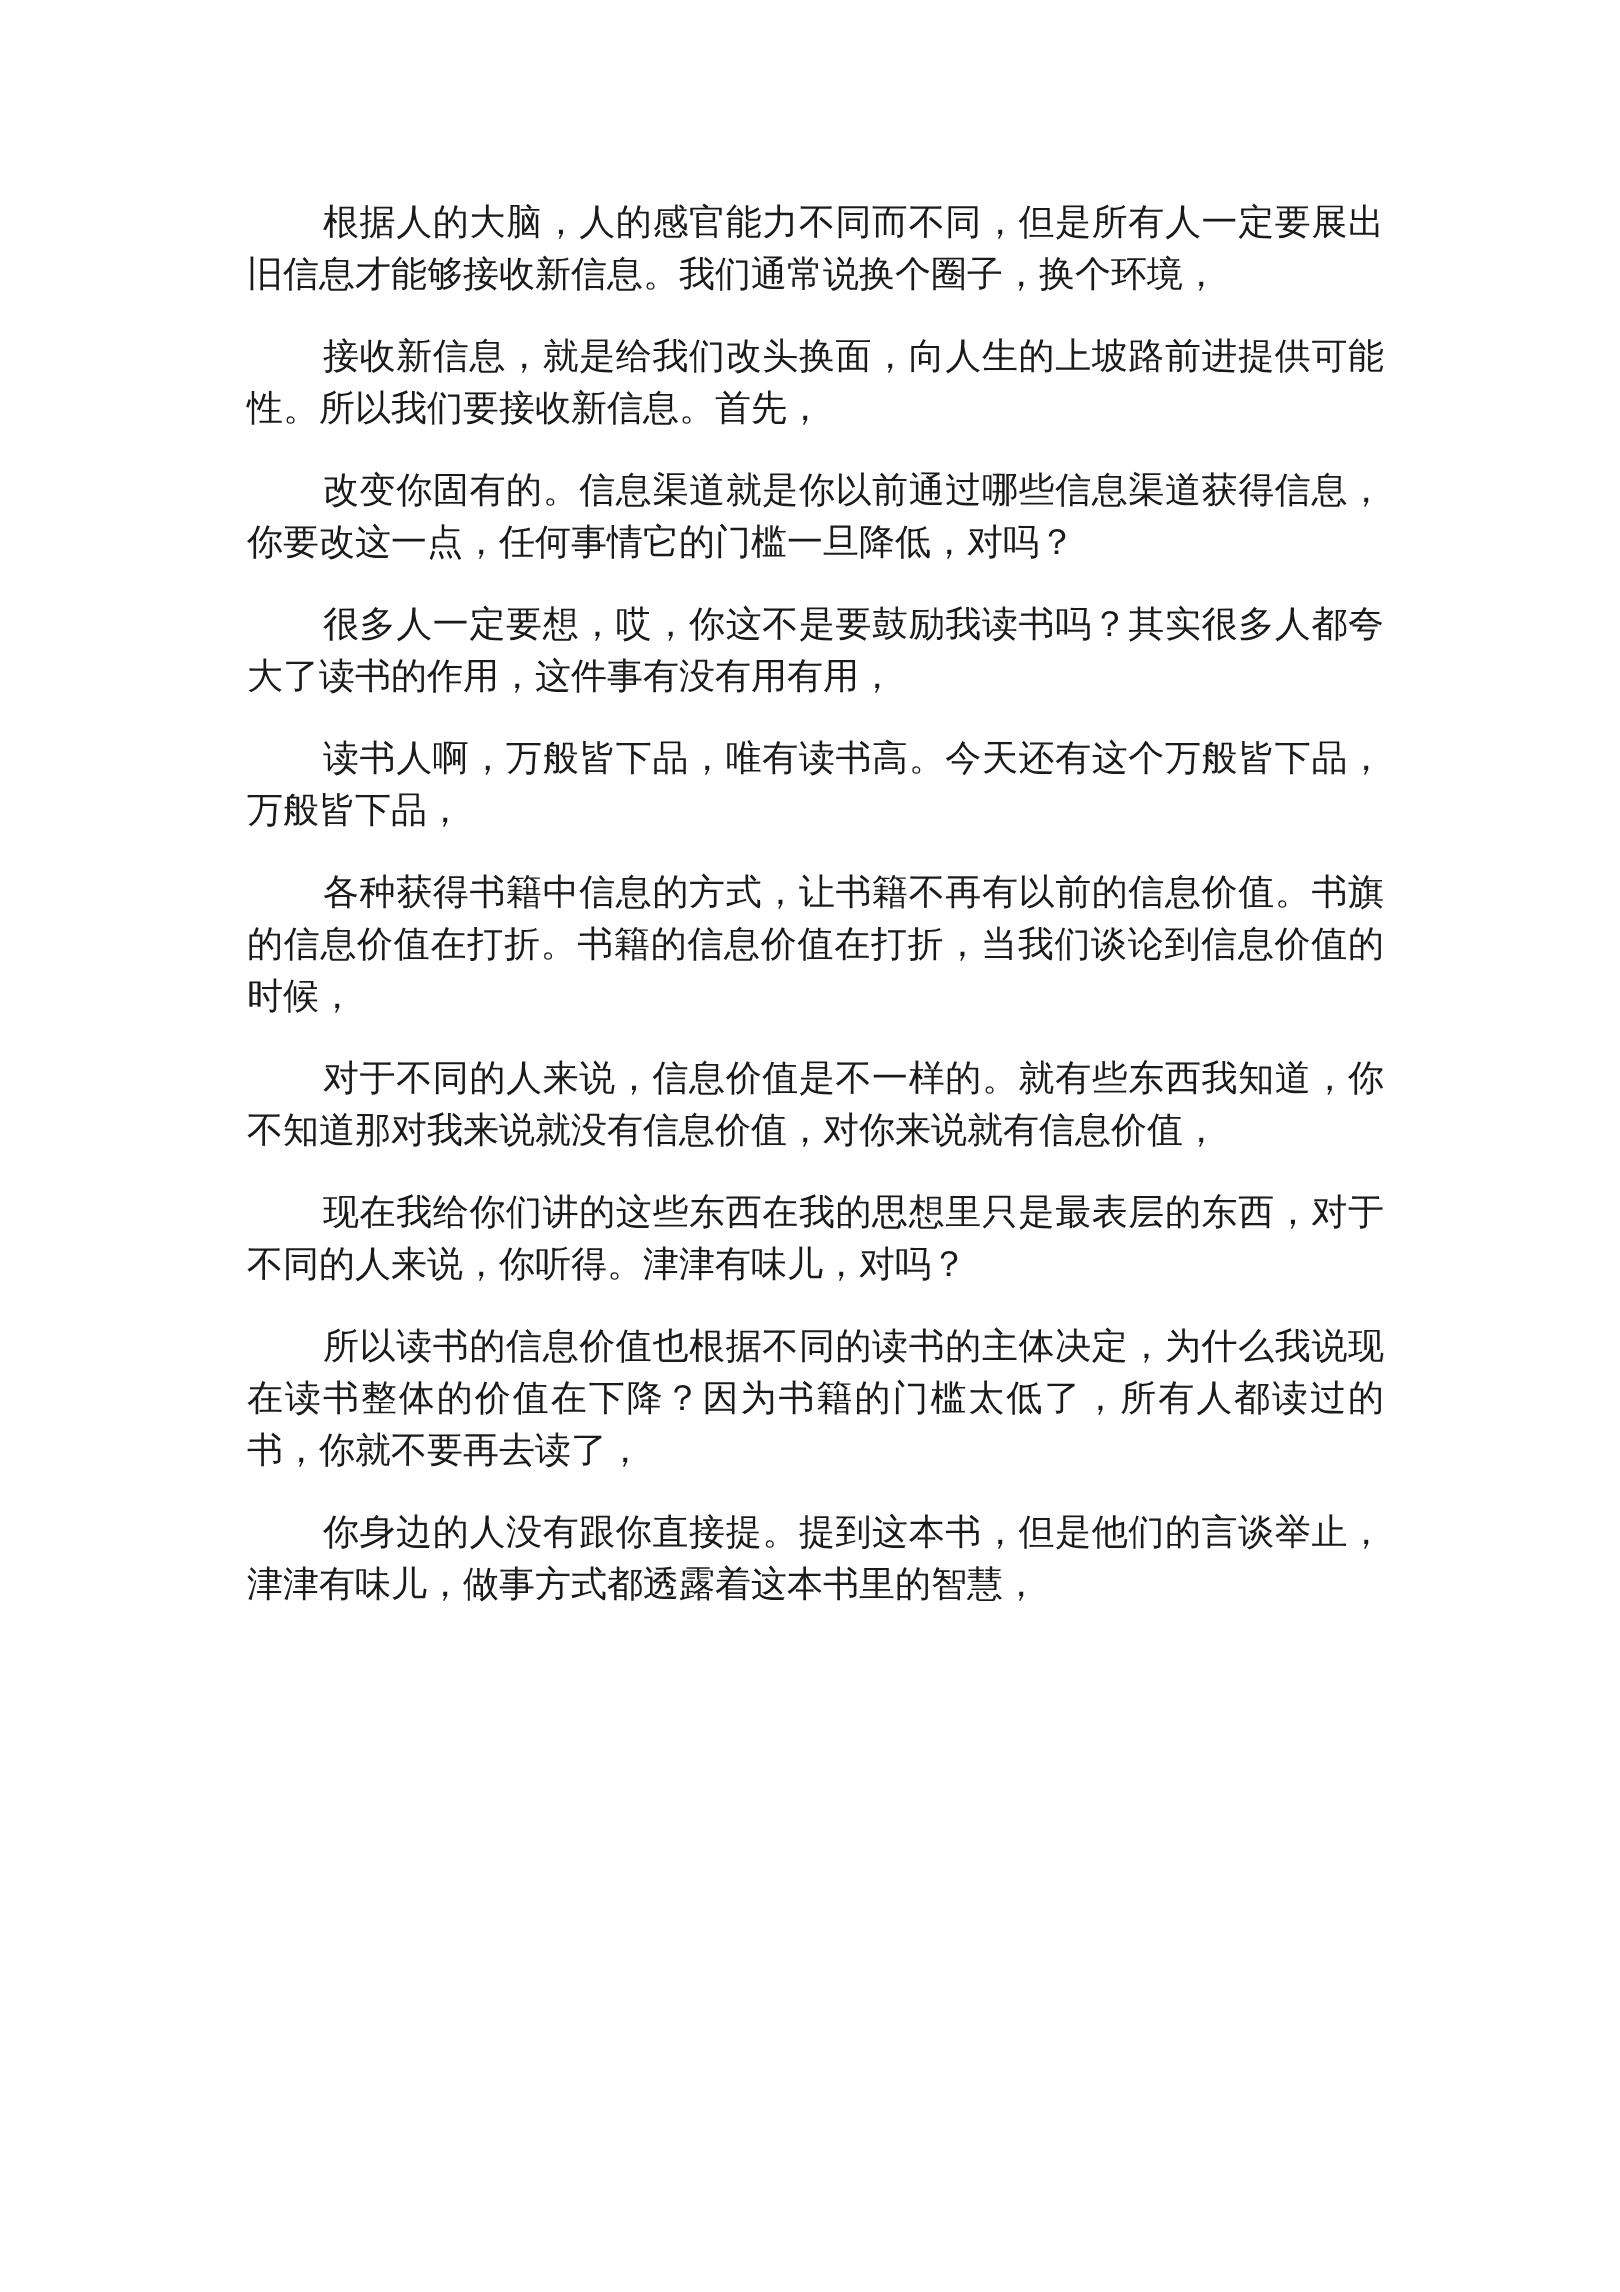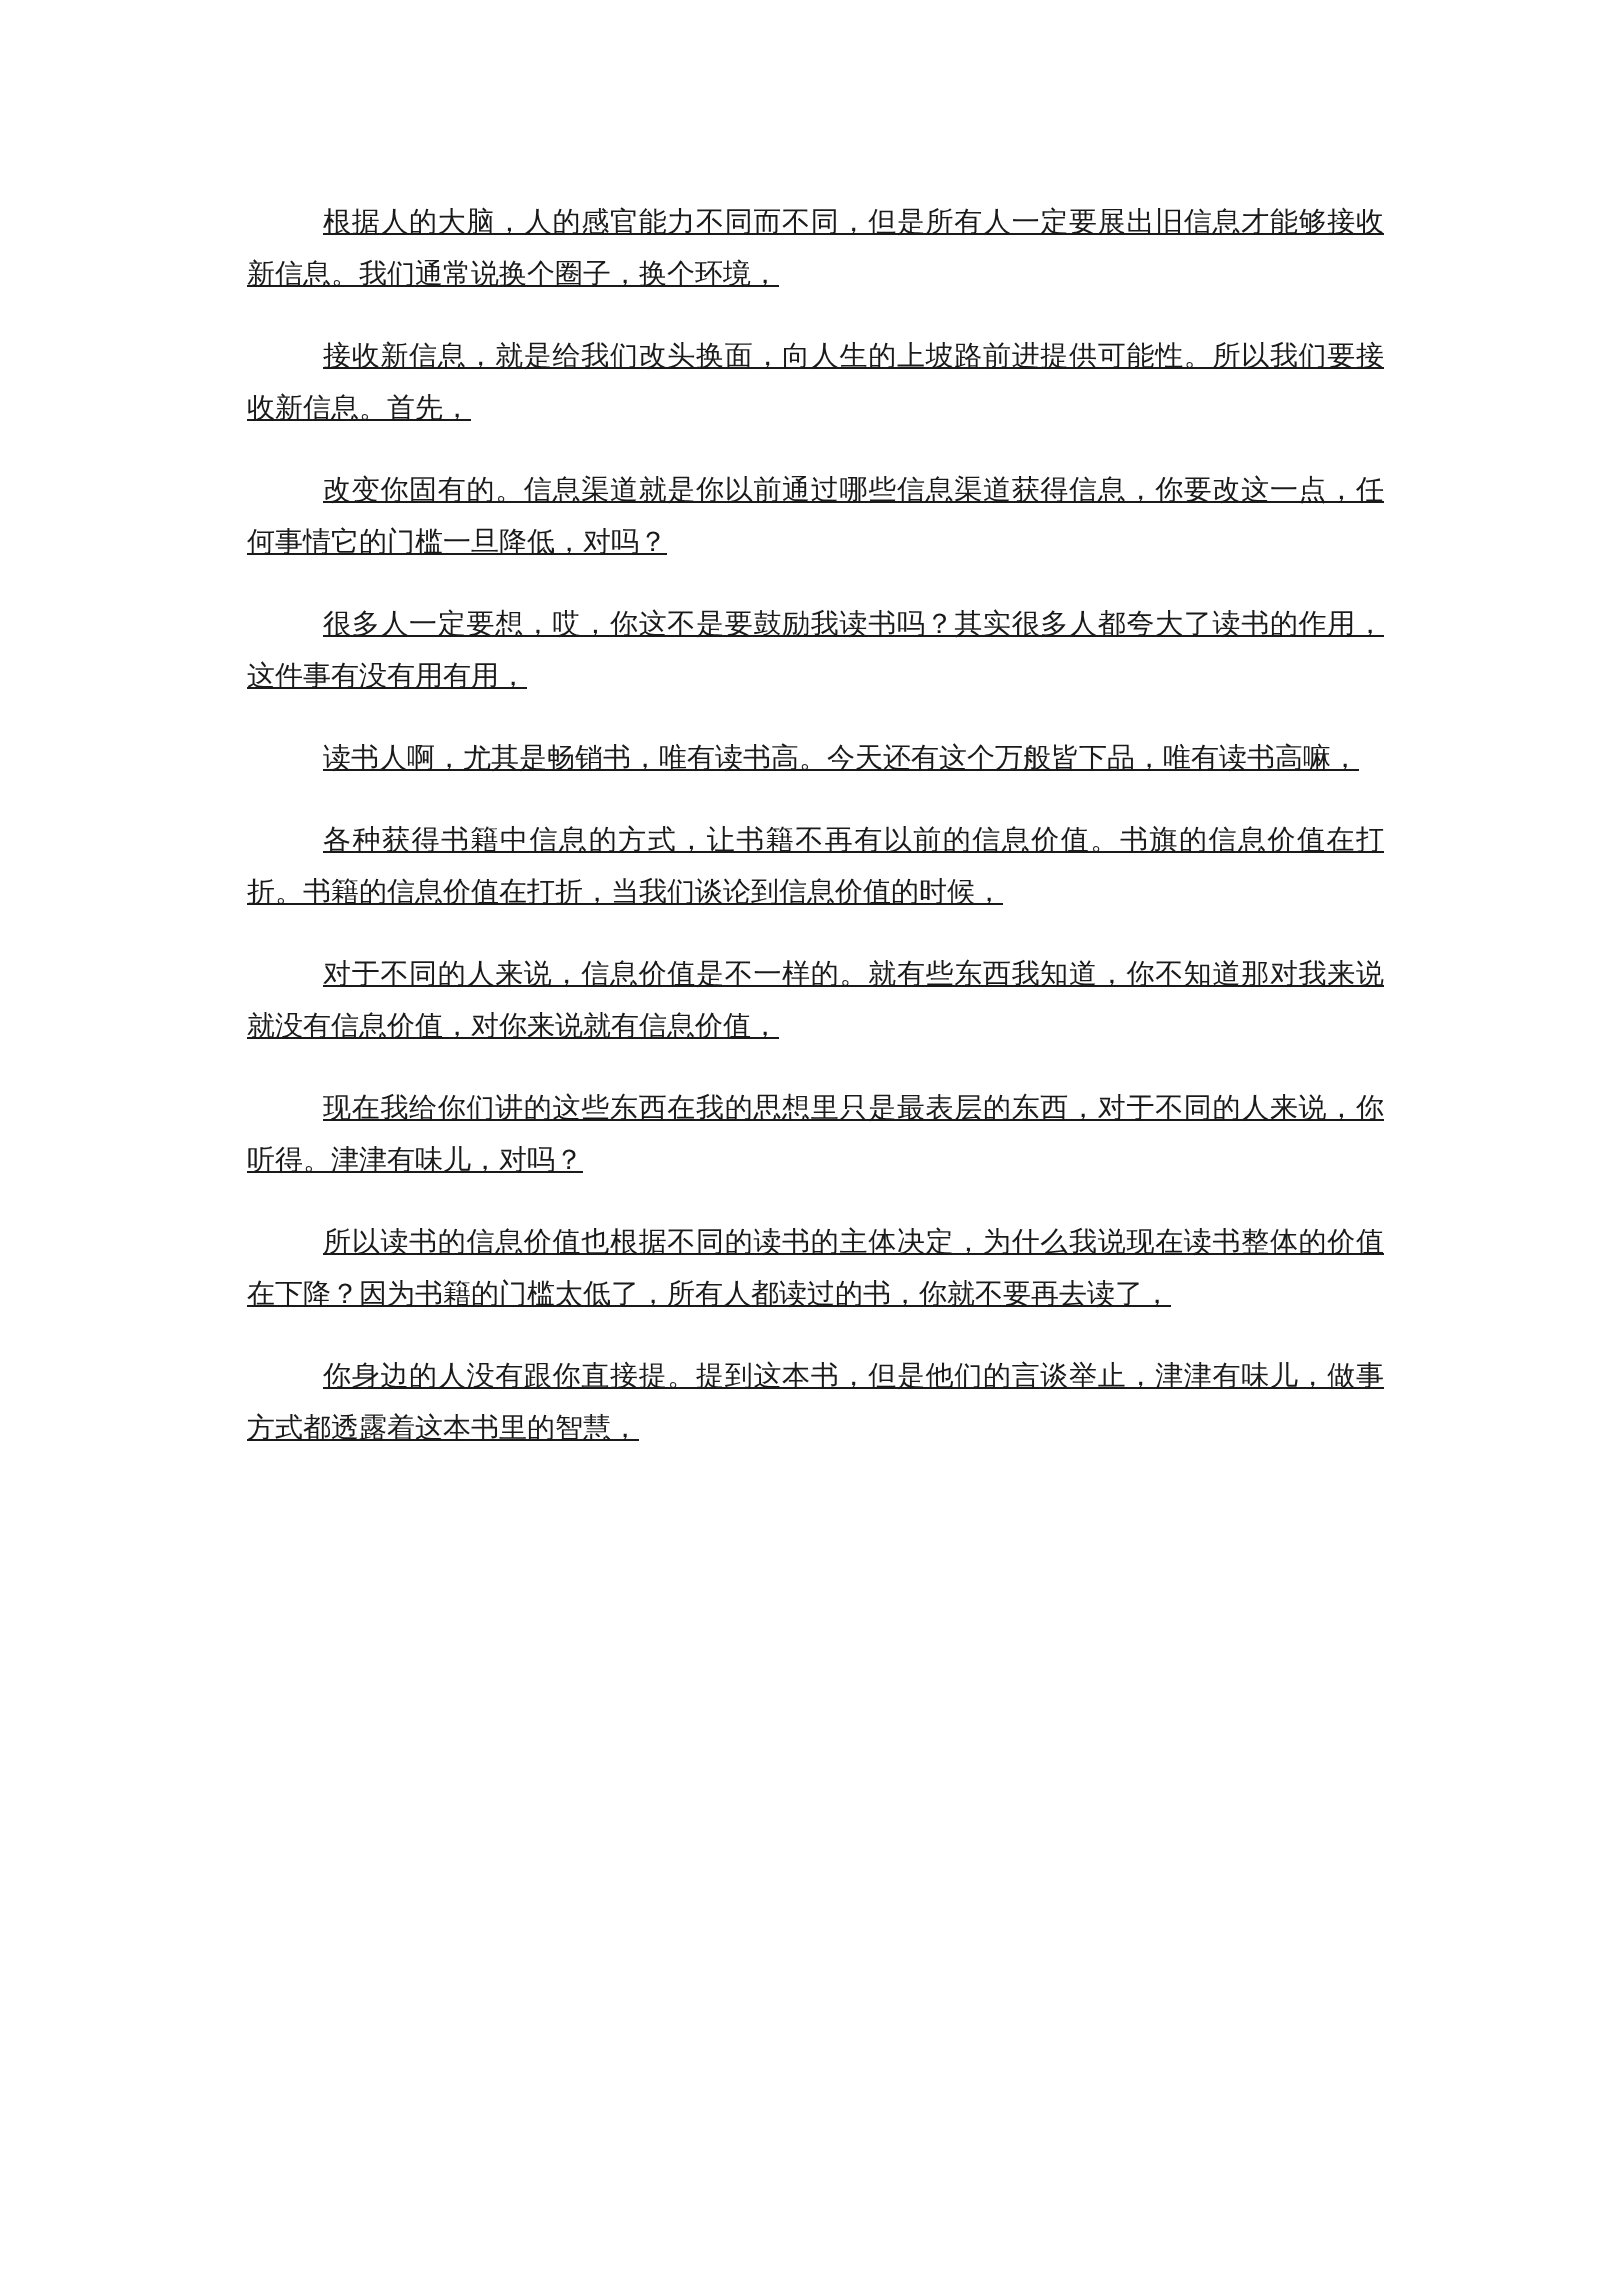--- a/index.html
+++ b/index.html
@@ -15,38 +15,37 @@
       font-family: "DejaVu Sans", "Liberation Sans", sans-serif;
       color: #1a1a1a;
     }
     .page {
       position: absolute;
       left: 247px;
       top: 196px;
       width: 1137px;
     }
     .para {
-      font-size: 28px;
+      font-size: 36px;
       line-height: 52px;
       text-indent: 76px;
       margin: 0 0 30px 0;
       text-align: justify;
       letter-spacing: 0px;
       word-break: break-all;
-      text-decoration: underline;
     }
   </style>
 </head>
 <body>
 
 <div class="page">
   <p class="para">根据人的大脑，人的感官能力不同而不同，但是所有人一定要展出旧信息才能够接收新信息。我们通常说换个圈子，换个环境，</p>
   <p class="para">接收新信息，就是给我们改头换面，向人生的上坡路前进提供可能性。所以我们要接收新信息。首先，</p>
   <p class="para">改变你固有的。信息渠道就是你以前通过哪些信息渠道获得信息，你要改这一点，任何事情它的门槛一旦降低，对吗？</p>
   <p class="para">很多人一定要想，哎，你这不是要鼓励我读书吗？其实很多人都夸大了读书的作用，这件事有没有用有用，</p>
-  <p class="para">读书人啊，尤其是畅销书，唯有读书高。今天还有这个万般皆下品，唯有读书高嘛，</p>
+  <p class="para">读书人啊，万般皆下品，唯有读书高。今天还有这个万般皆下品，万般皆下品，</p>
   <p class="para">各种获得书籍中信息的方式，让书籍不再有以前的信息价值。书旗的信息价值在打折。书籍的信息价值在打折，当我们谈论到信息价值的时候，</p>
   <p class="para">对于不同的人来说，信息价值是不一样的。就有些东西我知道，你不知道那对我来说就没有信息价值，对你来说就有信息价值，</p>
   <p class="para">现在我给你们讲的这些东西在我的思想里只是最表层的东西，对于不同的人来说，你听得。津津有味儿，对吗？</p>
   <p class="para">所以读书的信息价值也根据不同的读书的主体决定，为什么我说现在读书整体的价值在下降？因为书籍的门槛太低了，所有人都读过的书，你就不要再去读了，</p>
   <p class="para">你身边的人没有跟你直接提。提到这本书，但是他们的言谈举止，津津有味儿，做事方式都透露着这本书里的智慧，</p>
 </div>
 
 
 </body></html>

